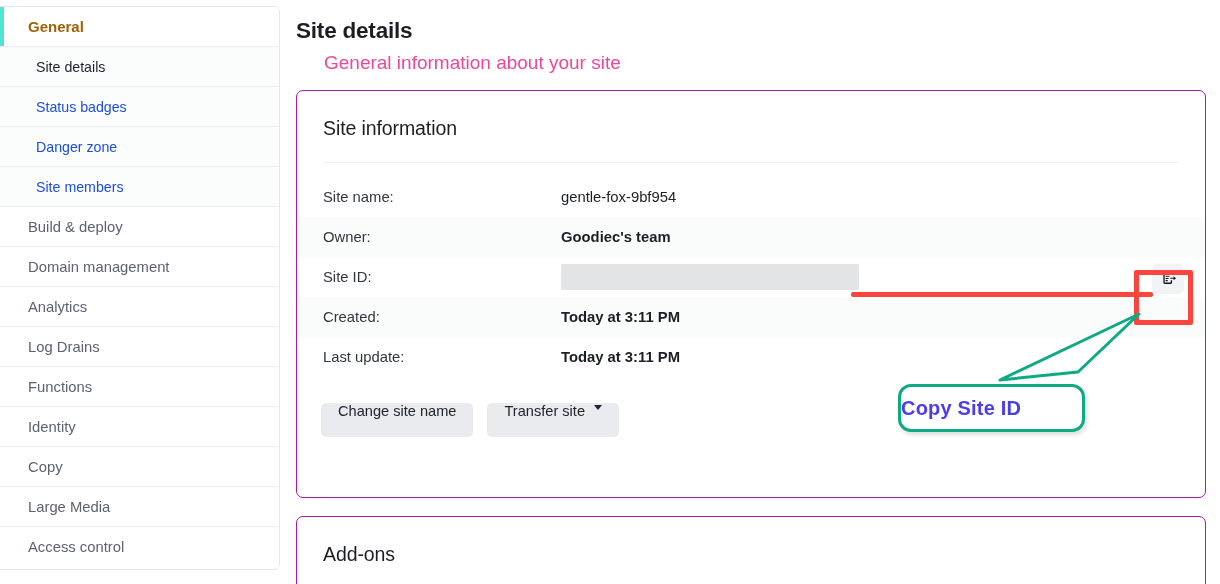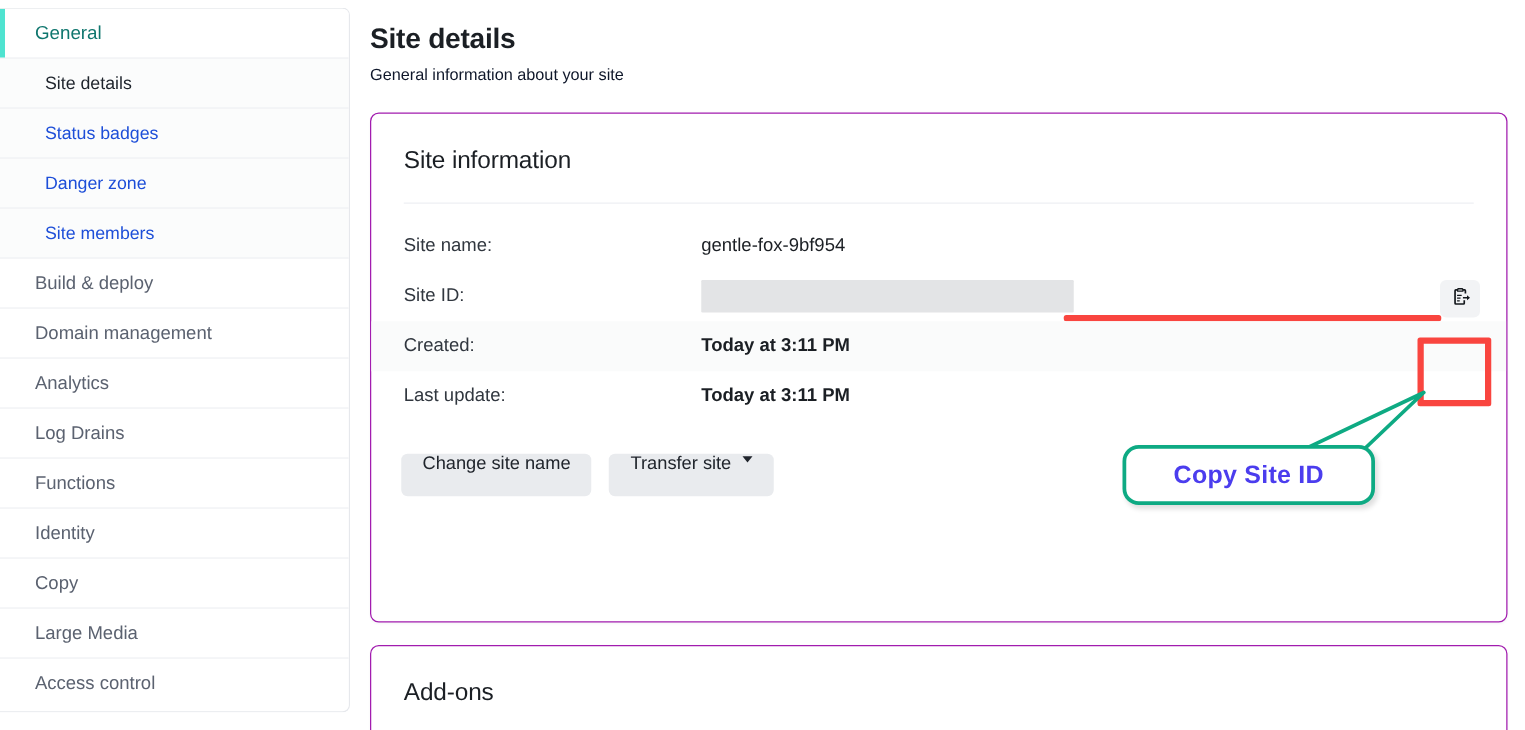--- a/index.html
+++ b/index.html
@@ -49,22 +49,22 @@
   }
   .nav-item:last-child { border-bottom: none; }
 
   .nav-item.group {
     height: 40px;
     color: #5b6270;
     font-size: 14.8px;
   }
 
   .nav-item.active-group {
-    color: #0f766e;
-    font-weight: normal;
+    color: #a16207;
+    font-weight: bold;
     font-size: 15px;
   }
   .nav-item.active-group::before {
     content: "";
     position: absolute;
     left: 0;
     top: 0;
     bottom: 0;
     width: 4px;
     background: #4fe3d0;
@@ -92,23 +92,24 @@
     padding: 14px 14px 0 16px;
   }
 
   .page-title {
     font-size: 22.5px;
     color: #1b1f24;
     letter-spacing: -0.2px;
     margin-top: 4px;
   }
   .page-subtitle {
-    font-size: 13px;
-    color: #0f172a;
+    font-size: 19px;
+    color: #ec4899;
     margin-top: 8px;
+    margin-left: 28px;
   }
 
   
   .card {
     position: absolute;
     left: 296px;
     width: 910px;
     background: #ffffff;
     border: 1px solid #a21caf;
     border-radius: 7px;
@@ -235,29 +236,28 @@
     width: 59px;
     height: 55px;
     border: 5px solid #f9453f;
     border-radius: 2px;
     box-sizing: border-box;
   }
 
   .callout {
     position: absolute;
     left: 898px;
-    top: 356px;
-    width: 202px;
+    top: 384px;
+    width: 187px;
     height: 48px;
     background: #ffffff;
     border: 3px solid #0eaa83;
     border-radius: 13px;
     display: flex;
     align-items: center;
-    justify-content: center;
     box-shadow: 2px 3px 4px rgba(0,0,0,0.13);
     z-index: 42;
   }
   .callout-text {
     color: #4b3dee;
     font-size: 20px;
     font-weight: bold;
     letter-spacing: 0.2px;
   }
 </style>
@@ -336,20 +336,24 @@
     <div class="card-title">Site information</div>
     <div class="card-rule"></div>
 
     <div class="info-table">
 
       <div class="info-row">
         <span class="info-label">Site name:</span>
         <span class="info-value">gentle-fox-9bf954</span>
       </div>
 
+      <div class="info-row alt">
+        <span class="info-label">Owner:</span>
+        <span class="info-value bold">Goodiec's team</span>
+      </div>
 
       <div class="info-row">
         <span class="info-label">Site ID:</span>
         <span class="redacted"></span>
         <span class="redline"></span>
 
         <button class="copy-btn">
           <span>
             <svg width="17" height="17" viewBox="0 0 24 24" fill="#14181d" aria-hidden="true">
               <path d="M9.5 2a1.6 1.6 0 0 0-1.55 1.2H6.6A1.85 1.85 0 0 0 4.75 5.05v14.1A1.85 1.85 0 0 0 6.6 21h8.6a1.85 1.85 0 0 0 1.85-1.85v-3.3h-1.9v3.25H6.65V5.1h1.3v1.25h7.2V5.1h1.3v3.05h1.9V5.05A1.85 1.85 0 0 0 16.5 3.2h-1.35A1.6 1.6 0 0 0 13.6 2h-4.1Zm.35 1.75h3.4a.6.6 0 0 1 .6.6v.35H9.25v-.35a.6.6 0 0 1 .6-.6Z"></path>

